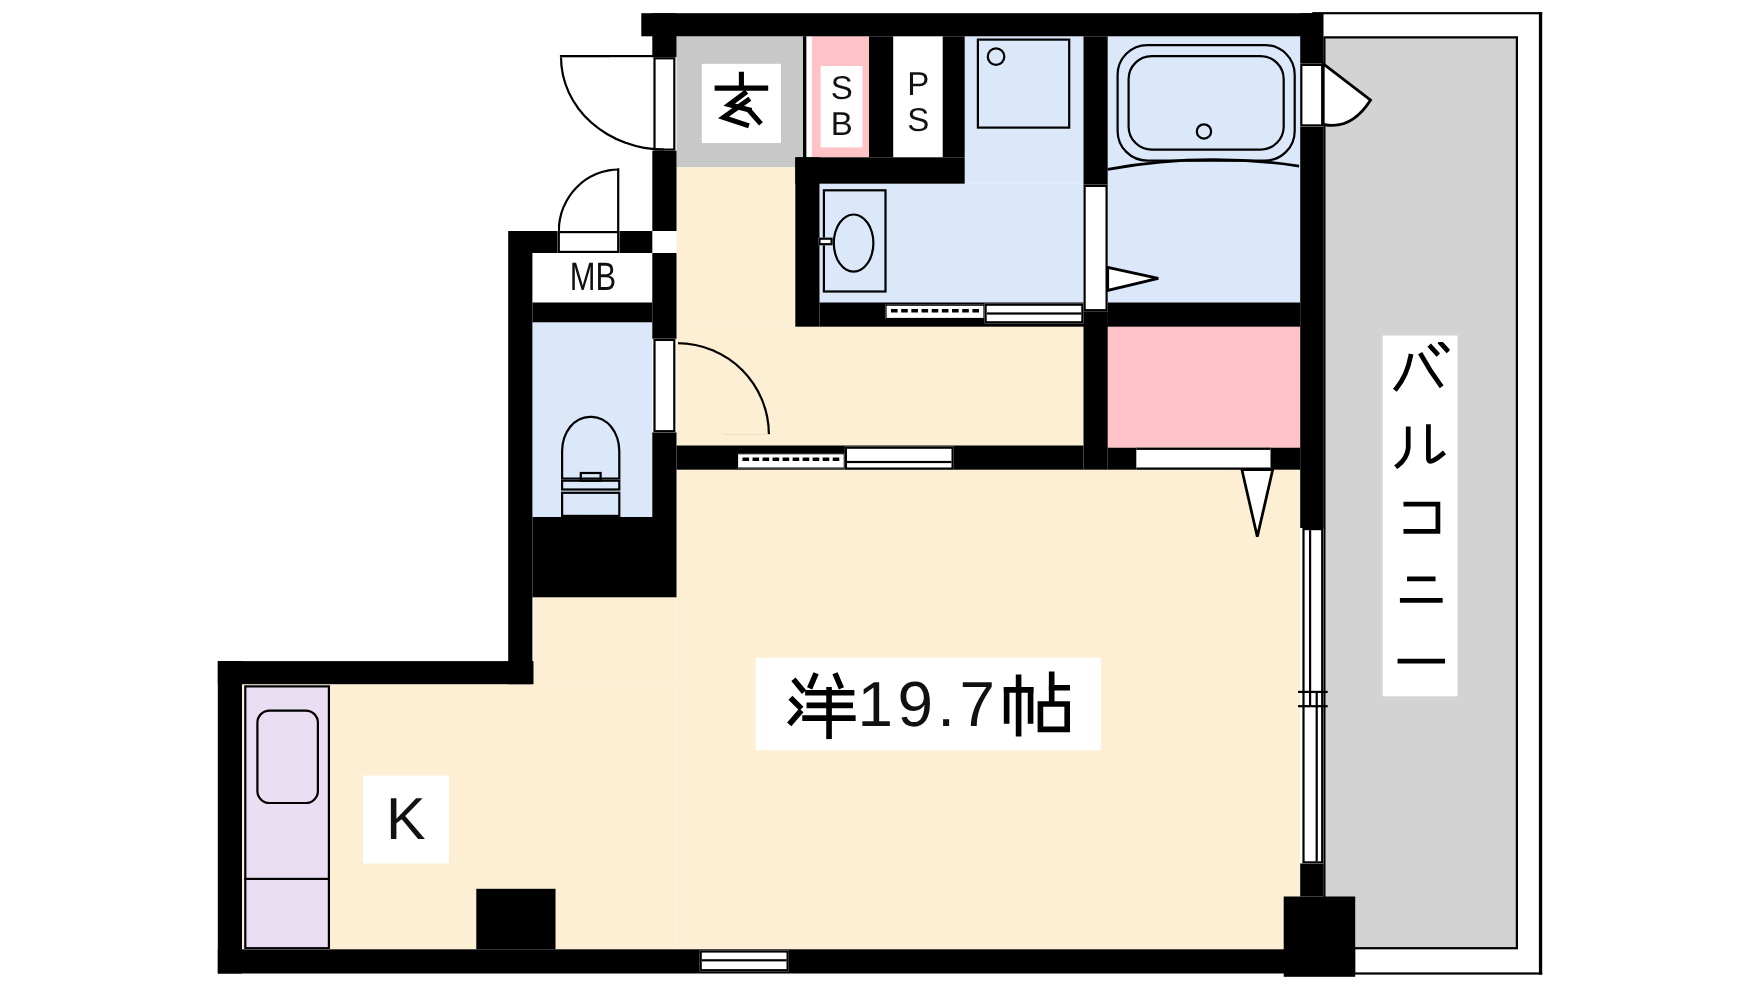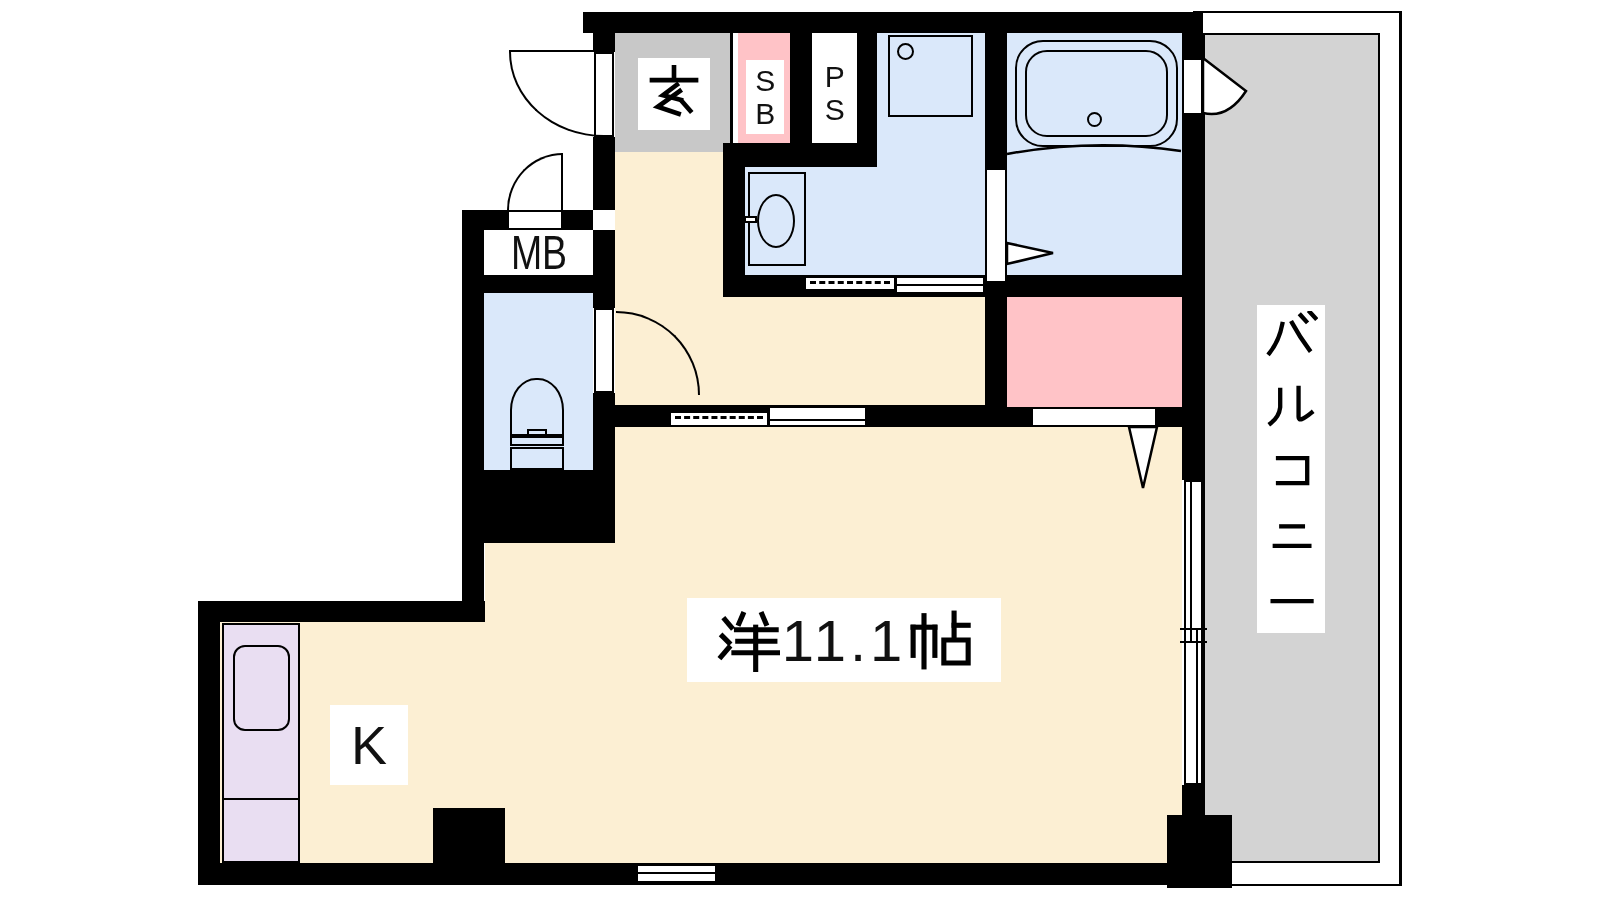--- a/index.html
+++ b/index.html
@@ -151,42 +151,42 @@
   </div>
 
   <div class="lbl" style="left:746px;top:60px;width:38px;height:74px;font-size:30px;">
     <span class="stack">SB</span>
   </div>
 
   <div class="lbl" style="left:813px;top:50px;width:43px;height:86px;font-size:30px;">
     <span class="stack">PS</span>
   </div>
 
-  <div class="lbl" style="left:490px;top:232px;width:98px;height:40px;font-size:48px;">
+  <div class="lbl" style="left:490px;top:232px;width:98px;height:40px;font-size:36px;">
     <span style="display:inline-block;transform:scaleX(0.78);">MB</span>
   </div>
 
 
   <div class="lbl" style="left:330px;top:705px;width:78px;height:80px;font-size:54px;">
     <span>K</span>
   </div>
 
   <div class="lbl" style="left:687px;top:598px;width:314px;height:84px;font-size:58px;gap:2px;">
     <svg class="glyph" width="64" height="64" viewBox="0 0 100 100" fill="none" stroke="#000" stroke-width="8" stroke-linecap="square">
       <path d="M14 18 L24 30"></path>
         <path d="M10 44 L20 54"></path>
         <path d="M8 76 L20 62"></path>
       <path d="M42 10 L36 24"></path>
         <path d="M72 10 L78 24"></path>
       <path d="M32 34 L94 34"></path>
         <path d="M34 52 L92 52"></path>
         <path d="M28 70 L96 70"></path>
       <path d="M62 30 L62 96"></path>
     </svg>
-    <span style="letter-spacing:4px;">11.1</span>
+    <span style="letter-spacing:4px;">19.7</span>
     <svg class="glyph" width="64" height="64" viewBox="0 0 100 100" fill="none" stroke="#000" stroke-width="8" stroke-linecap="square">
       <path d="M8 30 L8 74"></path>
         <path d="M8 30 L42 30"></path>
         <path d="M42 30 L42 74"></path>
         <path d="M25 12 L25 92"></path>
       <path d="M72 8 L72 44"></path>
         <path d="M72 27 L94 27"></path>
       <path d="M56 50 L94 50 L94 86 L56 86 L56 50"></path>
     </svg>
   </div>

